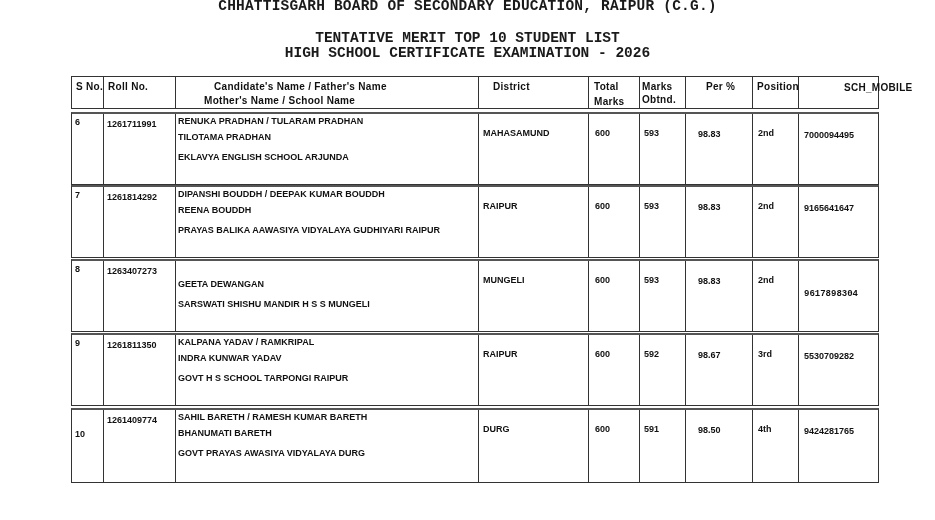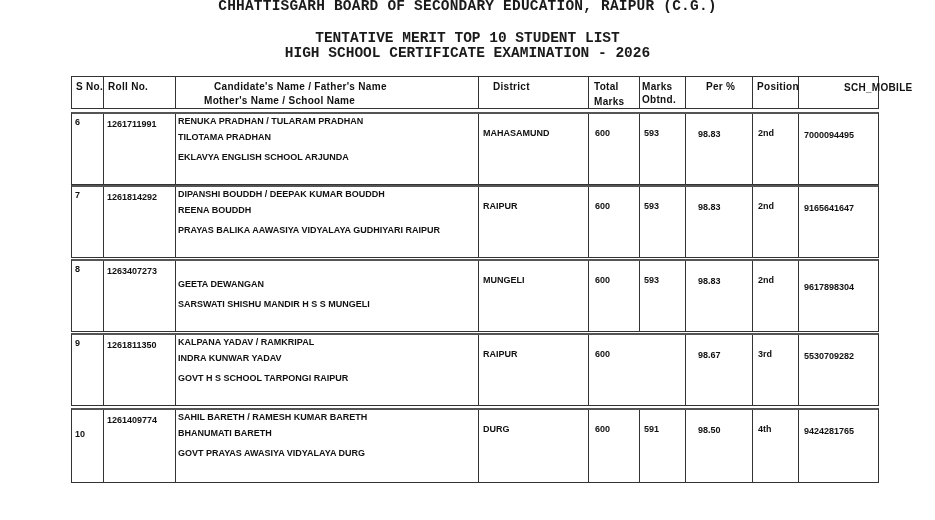--- a/index.html
+++ b/index.html
@@ -162,21 +162,21 @@
     <div class="cell c-obt">
         <span class="v" style="top:14px;left:4px;">593</span>
       </div>
     <div class="cell c-per">
         <span class="v" style="top:15px;left:12px;">98.83</span>
       </div>
     <div class="cell c-pos">
         <span class="v" style="top:14px;left:5px;">2nd</span>
       </div>
     <div class="cell c-mob">
-        <span class="v" style="top:21px;left:5px;">9617898304</span>
+        <span class="v" style="top:28px;left:5px;font-family:Liberation Mono, monospace;">9617898304</span>
       </div>
   </div>
 
   <div class="row drow" style="top:257px;">
     <div class="cell c-sno">
         <span class="v" style="top:3px;left:3px;">9</span>
       </div>
     <div class="cell c-roll">
         <span class="v" style="top:5px;left:3px;">1261811350</span>
       </div>
@@ -184,20 +184,23 @@
       <span class="v name-l1">KALPANA YADAV / RAMKRIPAL</span>
       <span class="v name-l2">INDRA KUNWAR YADAV</span>
       <span class="v name-l3">GOVT H S SCHOOL TARPONGI RAIPUR</span>
     </div>
     <div class="cell c-dist">
         <span class="v" style="top:14px;left:4px;">RAIPUR</span>
       </div>
     <div class="cell c-tot">
         <span class="v" style="top:14px;left:6px;">600</span>
       </div>
+    <div class="cell c-obt">
+        <span class="v" style="top:14px;left:4px;">592</span>
+      </div>
     <div class="cell c-per">
         <span class="v" style="top:15px;left:12px;">98.67</span>
       </div>
     <div class="cell c-pos">
         <span class="v" style="top:14px;left:5px;">3rd</span>
       </div>
     <div class="cell c-mob">
         <span class="v" style="top:16px;left:5px;">5530709282</span>
       </div>
   </div>

